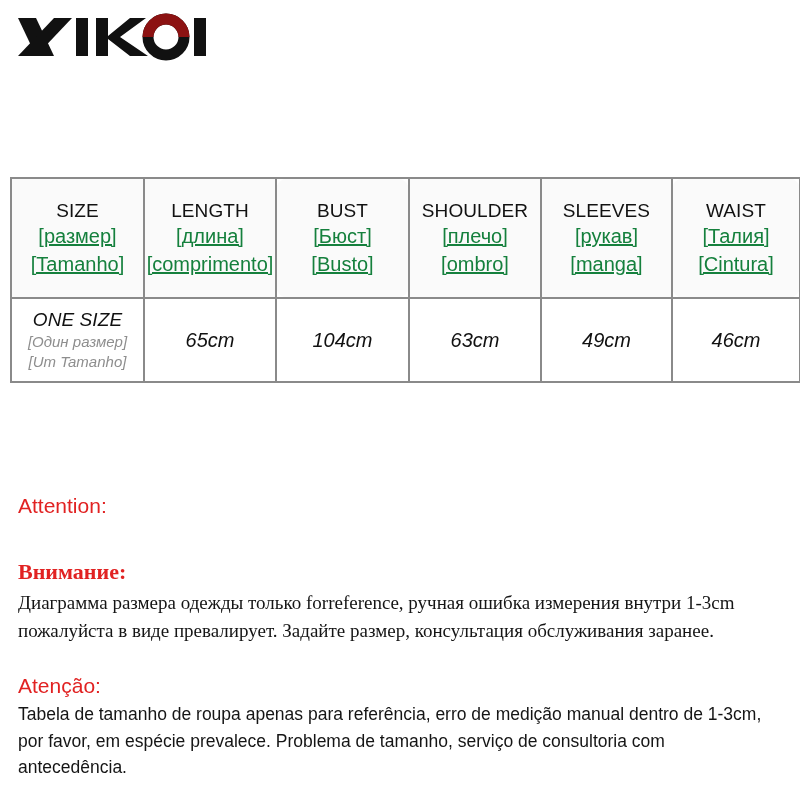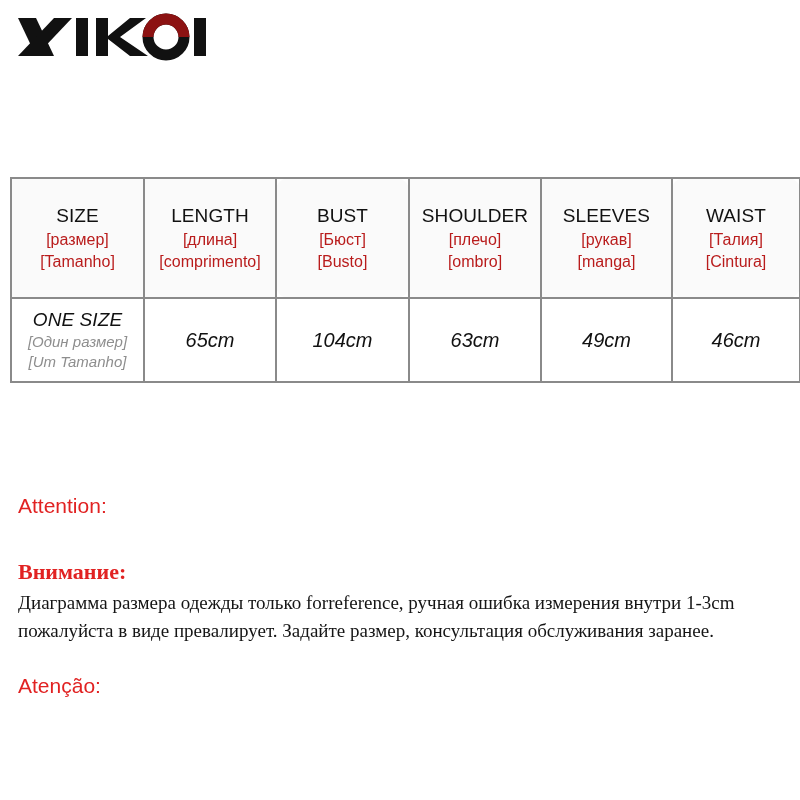--- a/index.html
+++ b/index.html
@@ -57,23 +57,24 @@
 
   .hd-main {
     display: block;
     font-size: 19px;
     color: #111111;
     line-height: 1.35;
     letter-spacing: .1px;
   }
   .hd-sub {
     display: block;
-    font-size: 16px;
-    color: #b91c1c;
+    font-size: 20px;
+    color: #15803d;
     line-height: 1.38;
+    text-decoration: underline;
   }
   .cell-size-main {
     display: block;
     font-size: 19px;
     color: #111111;
     line-height: 1.3;
     letter-spacing: .1px;
   }
   .cell-size-sub {
     display: block;
@@ -202,13 +203,14 @@
   <p class="notice-title">Attention:</p>
 </section>
 
 <section class="notice" id="notice-ru">
   <p class="notice-title">Внимание:</p>
   <p class="notice-body">Диаграмма размера одежды только forreference, ручная ошибка измерения внутри 1-3cm пожалуйста в виде превалирует. Задайте размер, консультация обслуживания заранее.</p>
 </section>
 
 <section class="notice" id="notice-pt">
   <p class="notice-title">Atenção:</p>
+  <p class="notice-body">Tabela de tamanho de roupa apenas para referência, erro de medição manual dentro de 1-3cm, por favor, em espécie prevalece. Problema de tamanho, serviço de consultoria com antecedência.</p>
 </section>
 
 </body></html>

